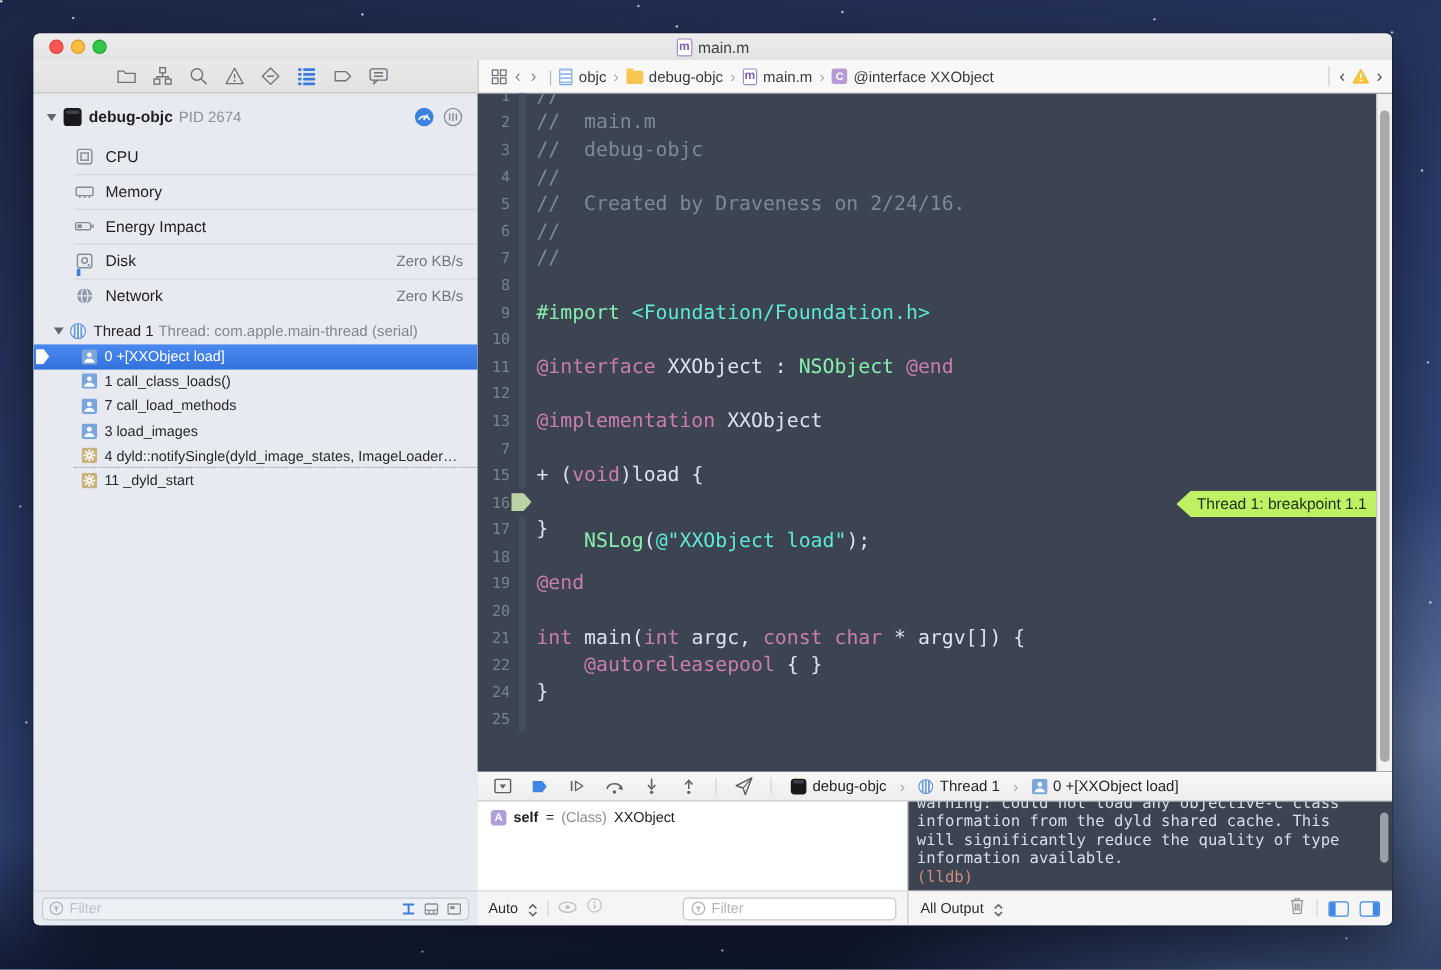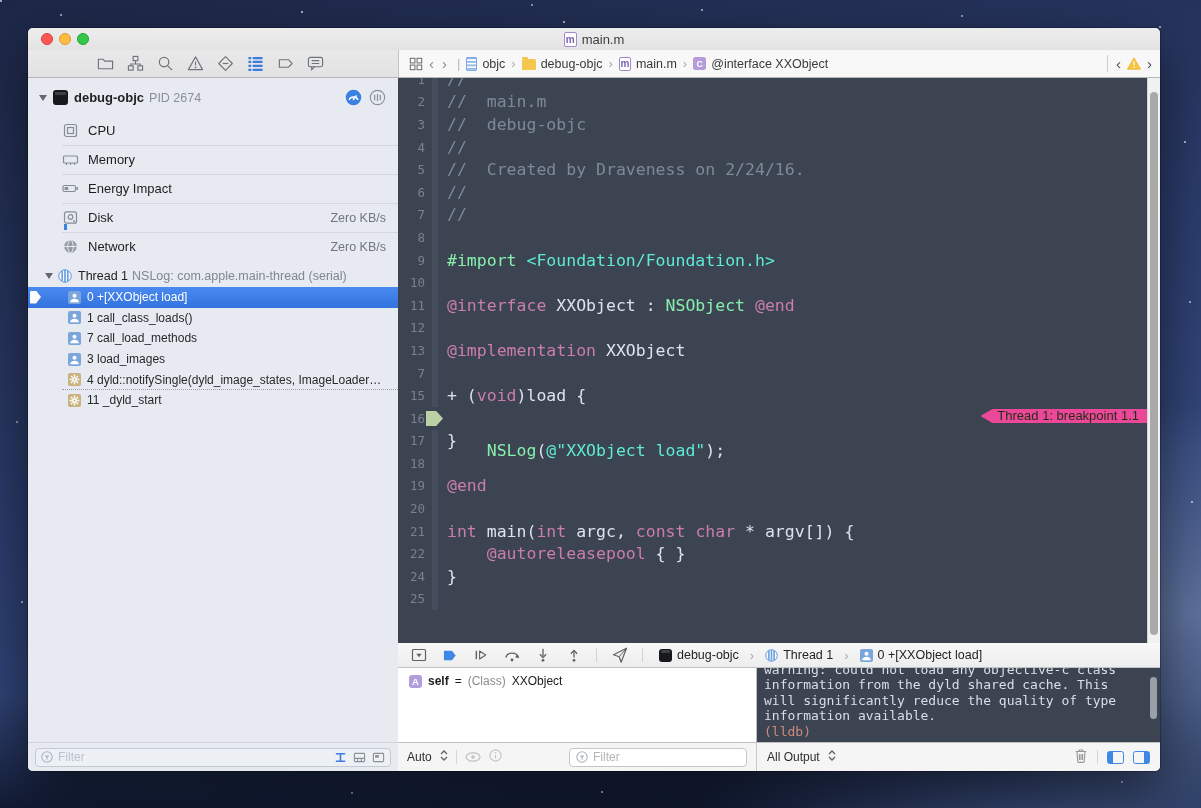--- a/index.html
+++ b/index.html
@@ -106,21 +106,21 @@
   .code { position:absolute; left:0; top:-10px; right:13px; }
   .code-row { display:flex; height:22.6px; align-items:stretch;
     font-family:"DejaVu Sans Mono", monospace; font-size:16.5px; position:relative; }
   .ln { width:34px; text-align:right; padding-right:7px; color:#79828f; font-size:12.5px; flex:none;
     display:flex; align-items:center; justify-content:flex-end; }
   .ribbon { width:6px; background:#454c5b; flex:none; }
   .ct { flex:1; padding-left:9px; white-space:pre; display:flex; align-items:center; min-width:0; }
   .code-row.bp .ribbon, .code-row.bp .ct { background:#5c7054;margin-top:44px; }
   .bp-marker { position:absolute; left:28px; top:4px; width:17px; height:15px; background:#b9d1a4;
     clip-path:polygon(0 0,60% 0,100% 50%,60% 100%,0 100%); z-index:2; }
-  .bp-badge { position:absolute; right:0; top:2px; height:14px; background:#ec4899; color:#1f2d15;
+  .bp-badge { position:absolute; right:0; top:2px; height:22px; background:#bef264; color:#1f2d15;
     font-family:"Liberation Sans",sans-serif; font-size:13px; display:flex; align-items:center;
     padding:0 8px 0 17px; clip-path:polygon(12px 0,100% 0,100% 100%,12px 100%,0 50%); z-index:2; }
   .tok-cm{color:#7e8997} .tok-kw{color:#ca7dae} .tok-typ{color:#86efac}
   .tok-str{color:#5eead4} .tok-num{color:#a78ce0} .tok-pl{color:#dde3ee}
   .vscroll { position:absolute; right:0; top:0; bottom:0; width:13px; background:#f1f1f1;
     border-left:1px solid #d6d6d6; }
   .vthumb { position:absolute; left:2px; right:2px; top:14px; bottom:8px; background:#a9a9a9; border-radius:5px; }
 
   
   .debugbar { height:25px; background:linear-gradient(#f8f8f8,#ededed); border-bottom:1px solid #c2c2c2;
@@ -146,21 +146,21 @@
     font-family:"DejaVu Sans Mono", monospace; font-size:13px; color:#d9dfe9; padding-left:7px; min-width:0;}
   .console-text { margin-top:-6px; line-height:15.4px; white-space:pre; }
   .console-text .prompt { color:#cf8b7e; }
   .cthumb { position:absolute; right:3px; top:9px; width:7px; height:42px; background:#9aa0a9; border-radius:4px; }
 
   
   .bottombar { height:29px; background:#f5f5f6; border-top:1px solid #bfbfbf; display:flex; align-items:center;
     border-radius:0 0 5px 0; }
   .vars-controls { width:359px; flex:none; height:100%; display:flex; align-items:center; padding:0 9px;
     gap:8px; border-right:1px solid #c9c9c9; }
-  .popup { display:flex; align-items:flex-start; gap:8px; font-size:12px; color:#2d2d30; }
+  .popup { display:flex; align-items:flex-end; gap:8px; font-size:12px; color:#2d2d30; }
   .popup svg { width:8px; height:11px; }
   .bb-sep { width:1px; height:14px; background:#d6d6d6; }
   .dim-btn svg { width:15px; height:15px; }
   .filterfield { margin-left:auto; width:178px; height:19px; border:1px solid #c6c6c6; border-radius:4px;
     background:#fff; display:flex; align-items:center; gap:5px; padding:0 6px; font-size:12px; color:#b5b5b8; }
   .filterfield svg { width:12px; height:12px; }
   .console-controls { flex:1; display:flex; align-items:center; padding:0 10px; gap:9px; }
   .console-controls .popup { margin-right:auto; }
   .trash-btn svg { width:14px; height:15px; }
   .tgl { width:17px; height:13px; border:1.5px solid #3f87e5; border-radius:2.5px; position:relative; }
@@ -522,21 +522,21 @@
             <span class="gauge-label">Network</span>
             <span class="gauge-value">Zero KB/s</span>
           </div>
         </div>
       <div class="thread-row">
         <span class="disc"></span>
         <svg>
             <use href="#sym-thread"></use>
           </svg>
         <span class="thread-title">Thread 1</span>
-        <span class="thread-queue">NSLog: com.apple.main-thread (serial)</span>
+        <span class="thread-queue">Thread: com.apple.main-thread (serial)</span>
       </div>
       <div id="frames">
           <div class="frame-row selected">
             <svg>
               <use href="#sym-user"></use>
             </svg>
             <span class="frame-label">0 +[XXObject load]</span>
           </div>
           <div class="frame-row">
             <svg>

